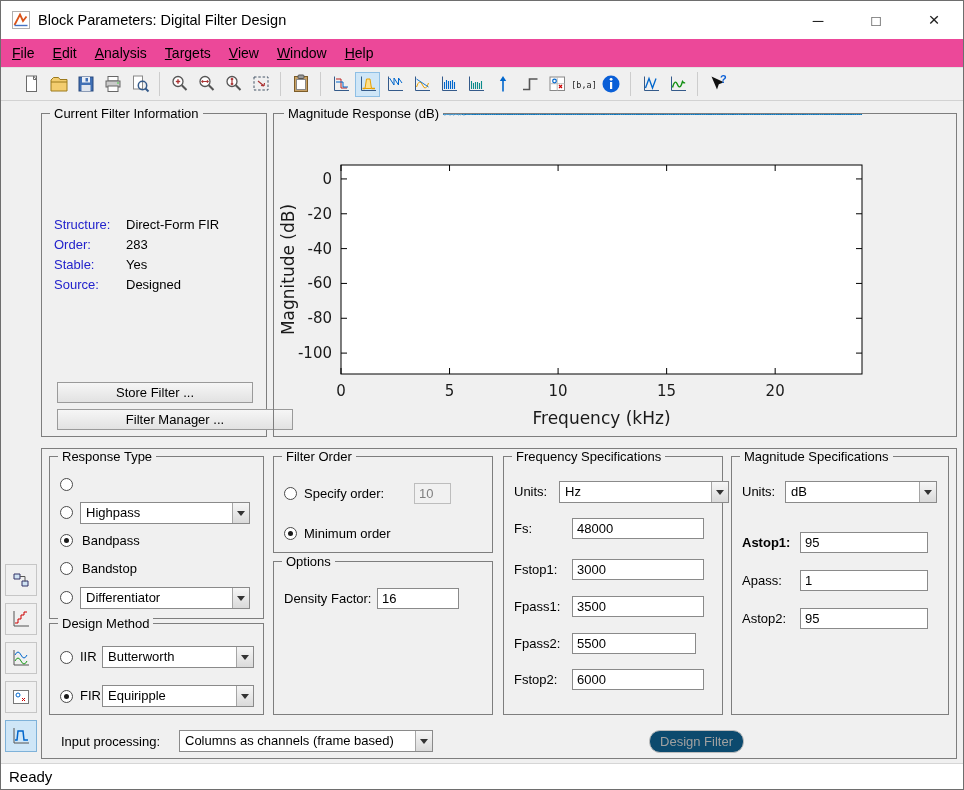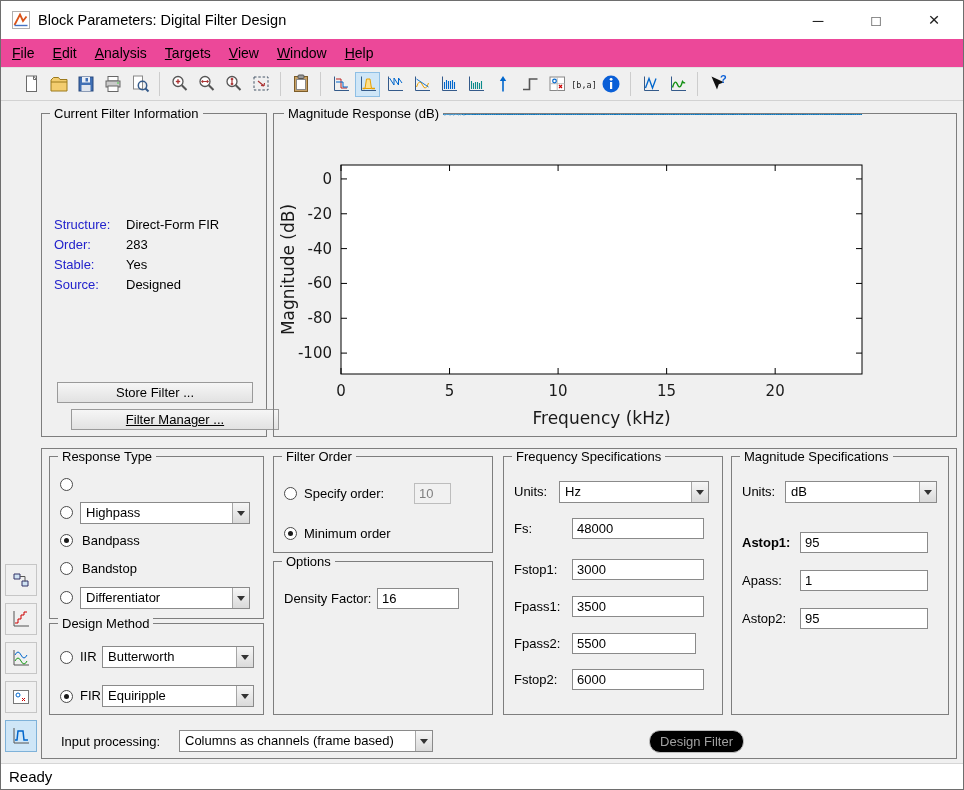--- a/index.html
+++ b/index.html
@@ -29,21 +29,21 @@
   
   .group { position:absolute; border:1px solid #7e7e7e; }
   .group-legend { position:absolute; top:-8px; left:8px; background:#f0f0f0; padding:0 4px; font-size:13px; white-space:nowrap; z-index:2; }
   .bigbox { position:absolute; left:40px; top:447px; width:916px; height:311px; border:1px solid #7e7e7e; }
   
   .fi-label { position:absolute; color:#2222cc; font-size:13px; white-space:nowrap; }
   .fi-value { position:absolute; color:#000; font-size:13px; white-space:nowrap; }
   
   .btn { position:absolute; background:linear-gradient(#f6f6f6,#e2e2e2); border:1px solid #9a9a9a;
     display:flex; align-items:center; justify-content:center; font-size:13px; }
-  .btn.disabled-btn { background:#000000; border-color:#bcbcbc; color:#a0a0a0;border-radius:11px; }
+  .btn.disabled-btn { background:#0c4a6e; border-color:#bcbcbc; color:#a0a0a0;border-radius:11px; }
   .lbl { position:absolute; font-size:13px; white-space:nowrap; }
   .radio { position:absolute; width:13px; height:13px; border-radius:50%; border:1px solid #4a4a4a; background:#fff; }
   .radio.checked::after { content:""; position:absolute; left:3px; top:3px; width:5px; height:5px; border-radius:50%; background:#1a1a1a; }
   .combo { position:absolute; height:22px; background:#fff; border:1px solid #8a8a8a; }
   .combo-text { position:absolute; left:5px; top:0; line-height:20px; font-size:13px; white-space:nowrap; }
   .combo-arrow { position:absolute; right:0; top:0; bottom:0; width:17px;
     background:linear-gradient(#f6f6f6,#dadada); border-left:1px solid #a5a5a5; display:flex; align-items:center; justify-content:center; }
   .tri { width:0; height:0; border-left:4px solid transparent; border-right:4px solid transparent; border-top:5px solid #333; }
   .field { position:absolute; height:21px; border:1px solid #8a8a8a; background:#fff; font-size:13px;
     font-family:"Liberation Sans", sans-serif; padding:0 4px; color:#000; }
@@ -297,21 +297,21 @@
     <span class="group-legend">Current Filter Information</span>
     <span class="fi-label" style="left: 12px; top: 103px; color: rgb(34, 34, 204);">Structure:</span>
     <span class="fi-value" style="left:84px;top:103px;">Direct-Form FIR</span>
     <span class="fi-label" style="left: 12px; top: 123px; color: rgb(34, 34, 204);">Order:</span>
     <span class="fi-value" style="left:84px;top:123px;">283</span>
     <span class="fi-label" style="left: 12px; top: 143px; color: rgb(34, 34, 204);">Stable:</span>
     <span class="fi-value" style="left:84px;top:143px;">Yes</span>
     <span class="fi-label" style="left: 12px; top: 163px; color: rgb(34, 34, 204);">Source:</span>
     <span class="fi-value" style="left:84px;top:163px;">Designed</span>
     <div class="btn" style="left:15px;top:268px;width:196px;height:21px;">Store Filter ...</div>
-    <div class="btn" style="left:29px;top:295px;width:208px;height:21px;text-decoration:underline;">Filter Manager ...</div>
+    <div class="btn" style="left:15px;top:295px;width:236px;height:21px;">Filter Manager ...</div>
   </div>
 
   <div class="group" style="left:272px;top:112px;width:684px;height:324px;">
     <span class="group-legend" style="left:10px;">Magnitude Response (dB)</span>
     <svg id="plot-svg" width="682" height="322">
         <rect x="67" y="51" width="521" height="209" fill="#fff" stroke="#000"></rect>
         <line x1="67" y1="64.93333333333334" x2="73" y2="64.93333333333334" stroke="#000"></line>
         <line x1="582" y1="64.93333333333334" x2="588" y2="64.93333333333334" stroke="#000"></line>
         <text x="58" y="69.93333333333334" text-anchor="end" font-size="15">0</text>
         <line x1="67" y1="99.76666666666665" x2="73" y2="99.76666666666665" stroke="#000"></line>
@@ -406,21 +406,21 @@
 
   <div class="group" style="left:272px;top:560px;width:220px;height:154px;">
     <span class="group-legend">Options</span>
     <span class="lbl" style="left:10px;top:29px;">Density Factor:</span>
     <input class="field" style="left: 103px; top: 26px; width: 82px;" value="16">
   </div>
 
   <div class="group" style="left:502px;top:455px;width:220px;height:259px;">
     <span class="group-legend">Frequency Specifications</span>
     <span class="lbl" style="left:10px;top:27px;">Units:</span>
-    <div class="combo" style="left:55px;top:24px;width:150px;">
+    <div class="combo" style="left:55px;top:24px;width:170px;">
       <span class="combo-text">Hz</span>
       <span class="combo-arrow">
           <i class="tri"></i>
         </span>
     </div>
     <span class="lbl" style="left:10px;top:64px;">Fs:</span>
     <input class="field" style="left: 68px; top: 61px; width: 132px;" value="48000">
     <span class="lbl" style="left:10px;top:105px;">Fstop1:</span>
     <input class="field" style="left: 68px; top: 102px; width: 132px;" value="3000">
     <span class="lbl" style="left:10px;top:142px;">Fpass1:</span>

